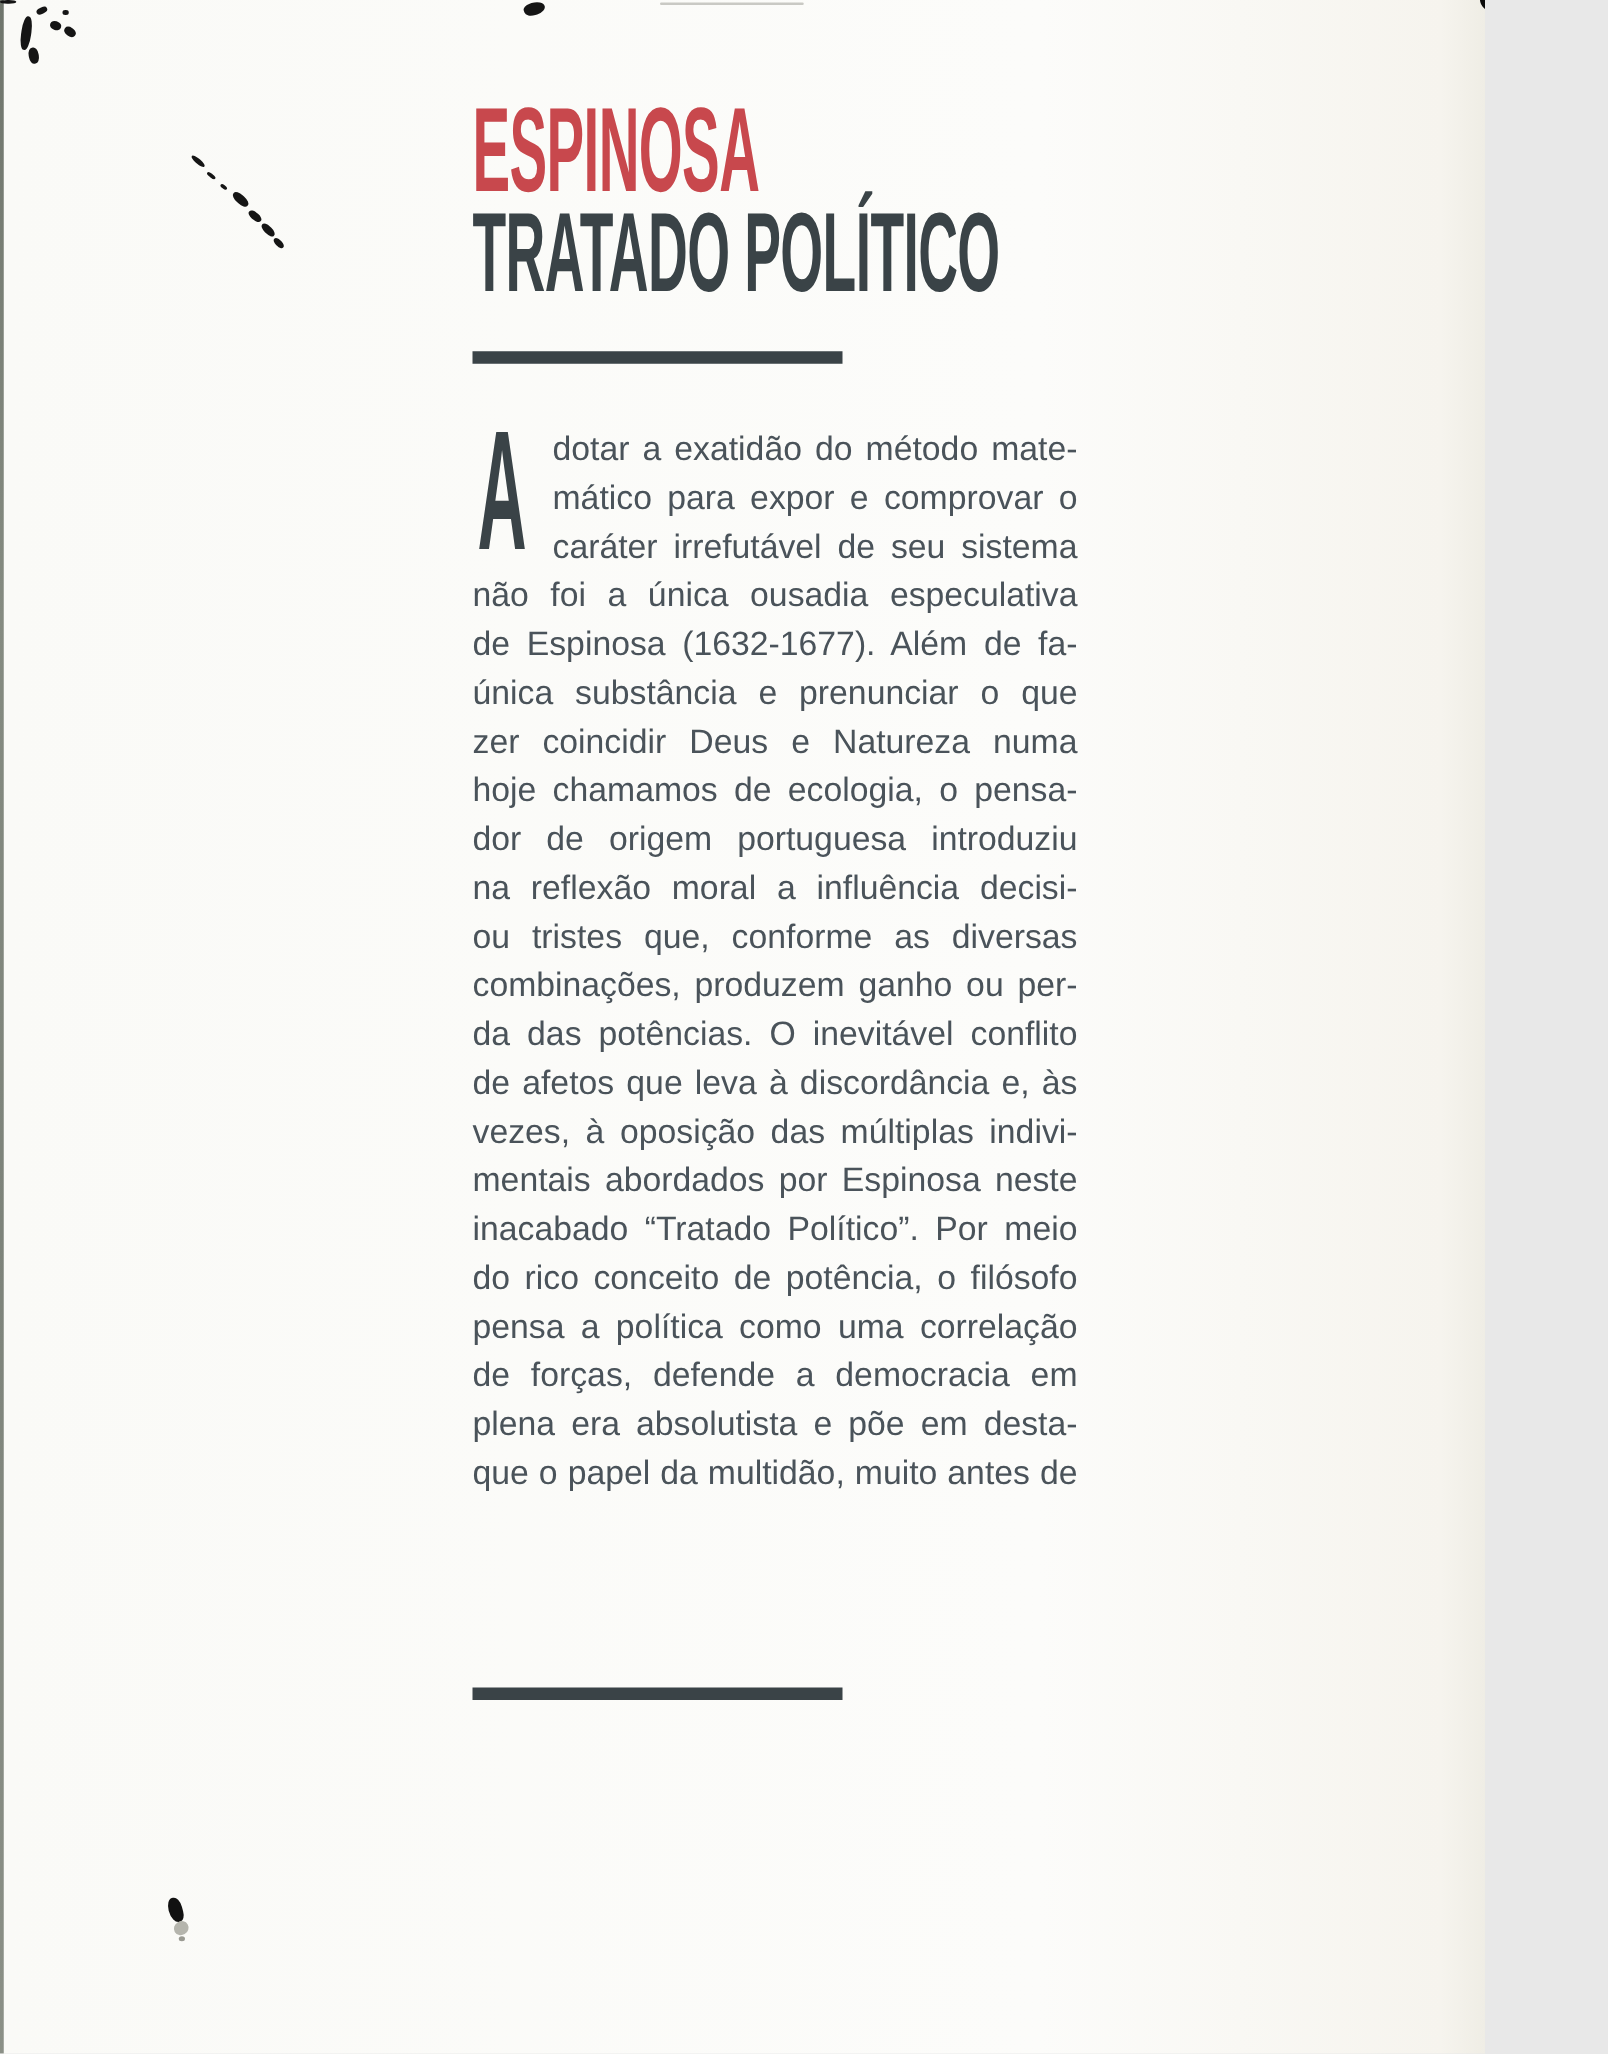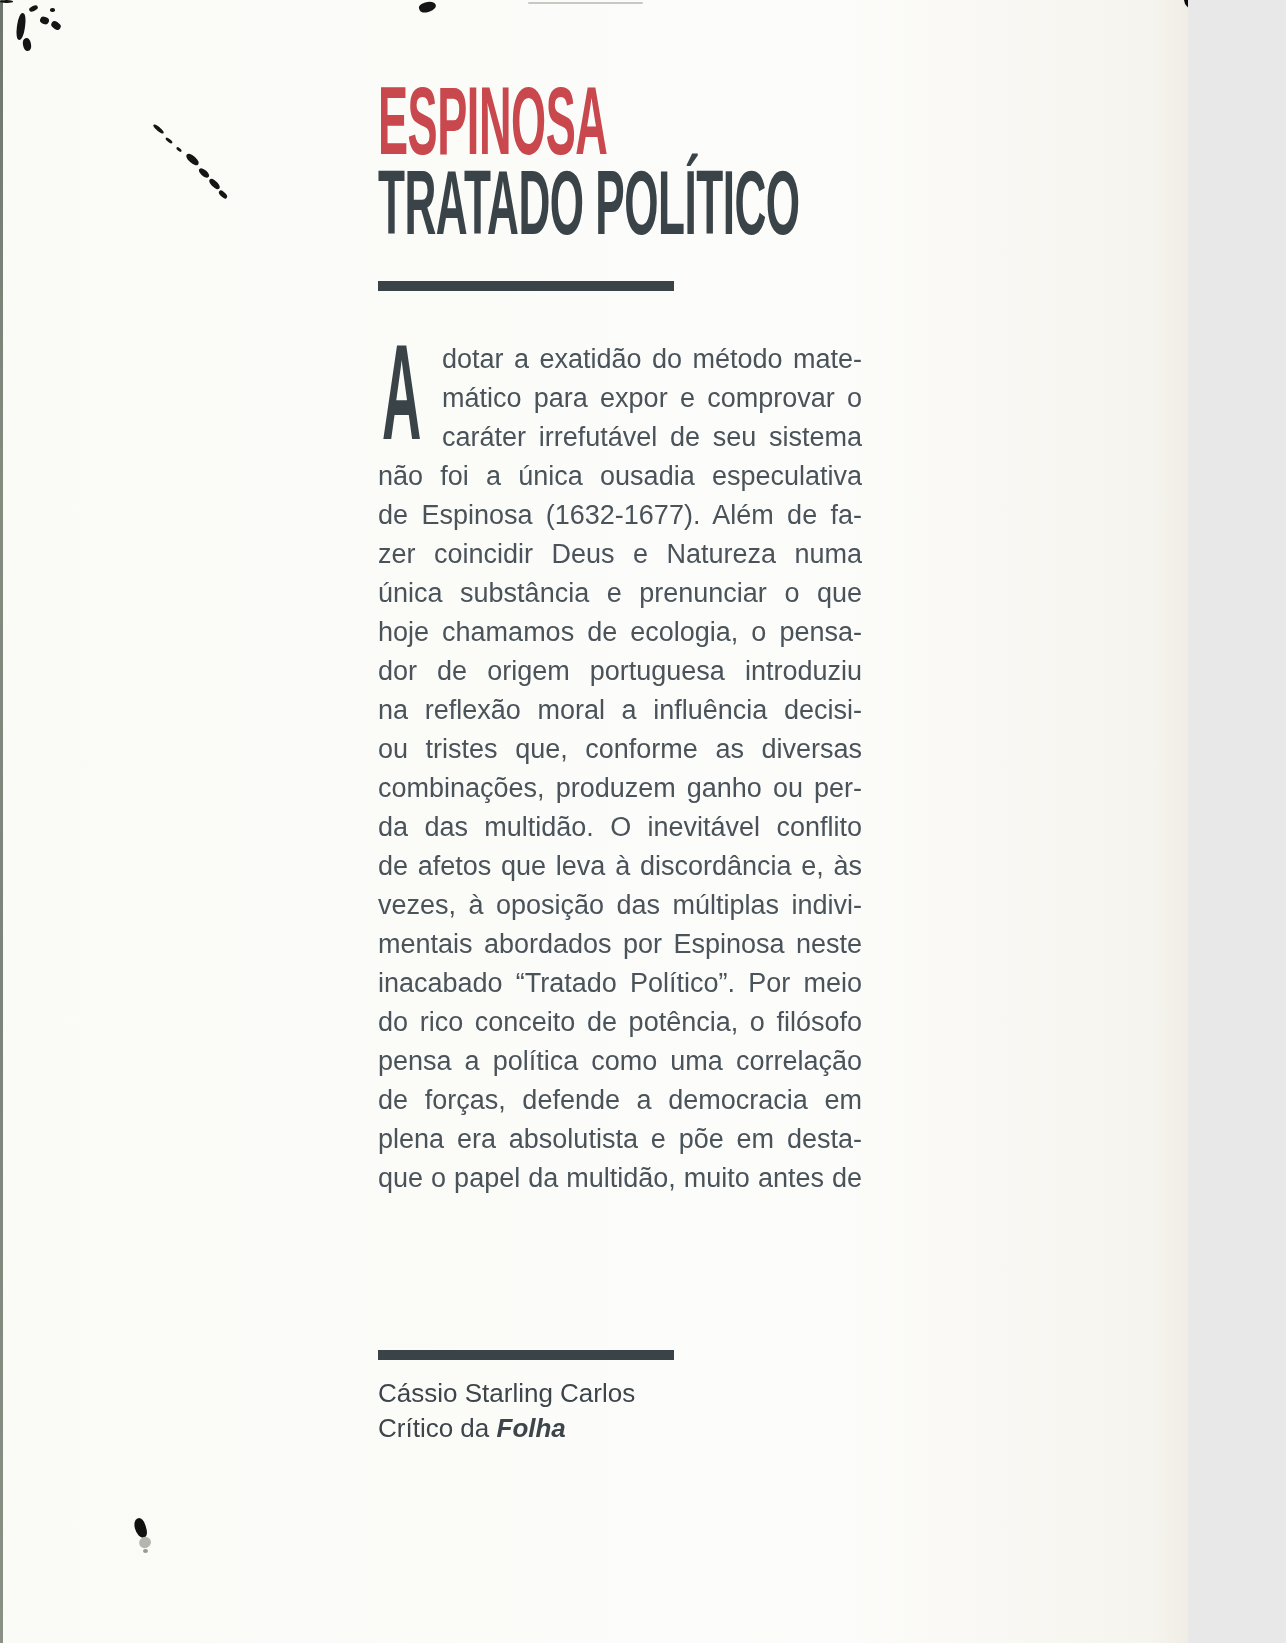--- a/index.html
+++ b/index.html
@@ -58,45 +58,41 @@
 
   <div class="abs body-block">
     <div class="dropcap">
         <span>A</span>
       </div>
   <div class="tline">dotar a exatidão do método mate-</div>
       <div class="tline">mático para expor e comprovar o</div>
       <div class="tline">caráter irrefutável de seu sistema</div>
       <div class="tline">não foi a única ousadia especulativa</div>
       <div class="tline">de Espinosa (1632-1677). Além de fa-</div>
+      <div class="tline">única substância e prenunciar o que</div>
       <div class="tline">zer coincidir Deus e Natureza numa</div>
-      <div class="tline">única substância e prenunciar o que</div>
       <div class="tline">hoje chamamos de ecologia, o pensa-</div>
       <div class="tline">dor de origem portuguesa introduziu</div>
       <div class="tline">na reflexão moral a influência decisi-</div>
       <div class="tline">ou tristes que, conforme as diversas</div>
       <div class="tline">combinações, produzem ganho ou per-</div>
-      <div class="tline">da das multidão. O inevitável conflito</div>
+      <div class="tline">da das potências. O inevitável conflito</div>
       <div class="tline">de afetos que leva à discordância e, às</div>
       <div class="tline">vezes, à oposição das múltiplas indivi-</div>
       <div class="tline">mentais abordados por Espinosa neste</div>
       <div class="tline">inacabado “Tratado Político”. Por meio</div>
       <div class="tline">do rico conceito de potência, o filósofo</div>
       <div class="tline">pensa a política como uma correlação</div>
       <div class="tline">de forças, defende a democracia em</div>
       <div class="tline">plena era absolutista e põe em desta-</div>
       <div class="tline">que o papel da multidão, muito antes de</div>
     </div>
 
   <div class="abs rule rule2"></div>
 
-  <div class="abs credit">
-    <div>Cássio Starling Carlos</div>
-    <div><span>Crítico da </span><b><i>Folha</i></b></div>
-  </div>
 
   <div class="abs left-scanline"></div>
   <div class="abs topright-arc"></div>
   <div class="abs hairline"></div>
   <div class="abs crease"></div>
   <div class="abs grayblob">
       <i></i>
     </div>
 
   <div>

